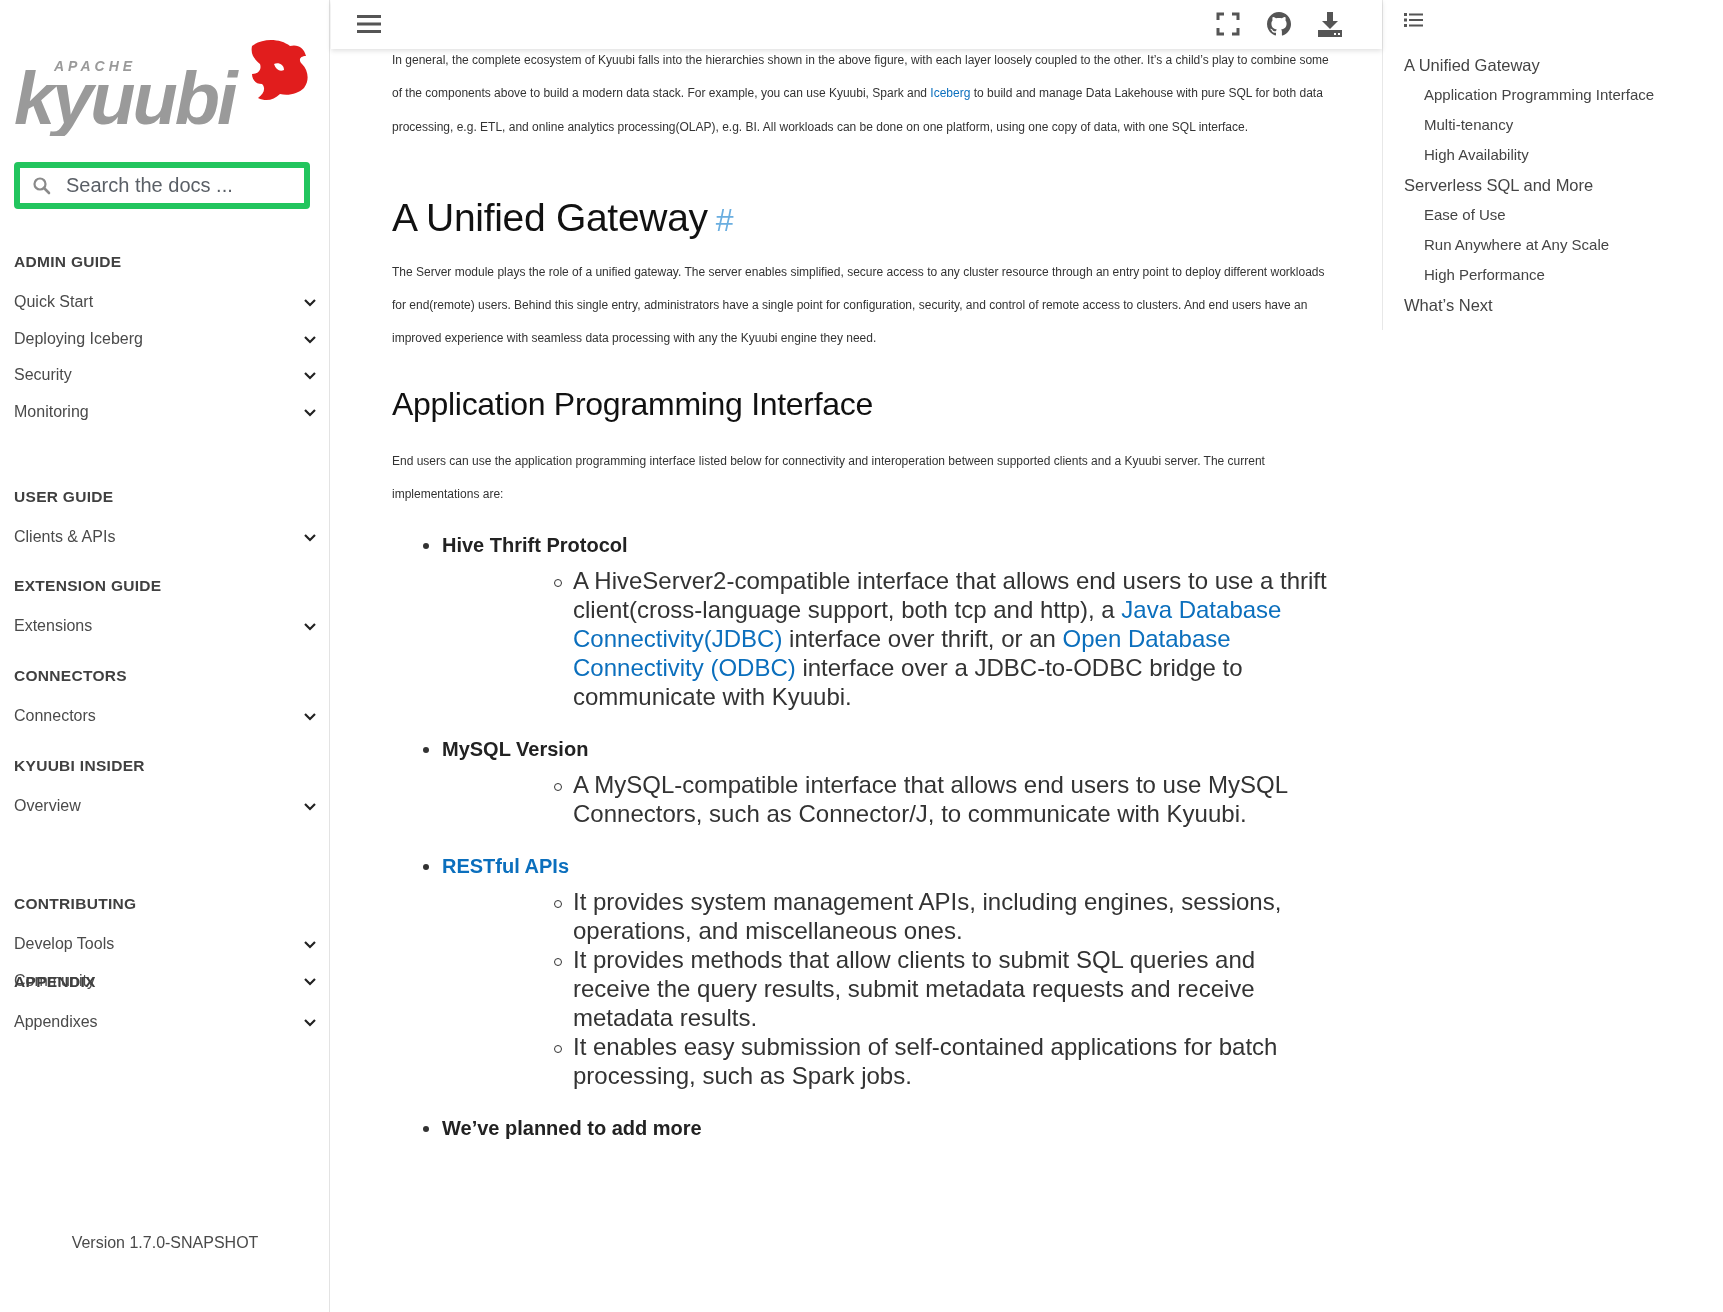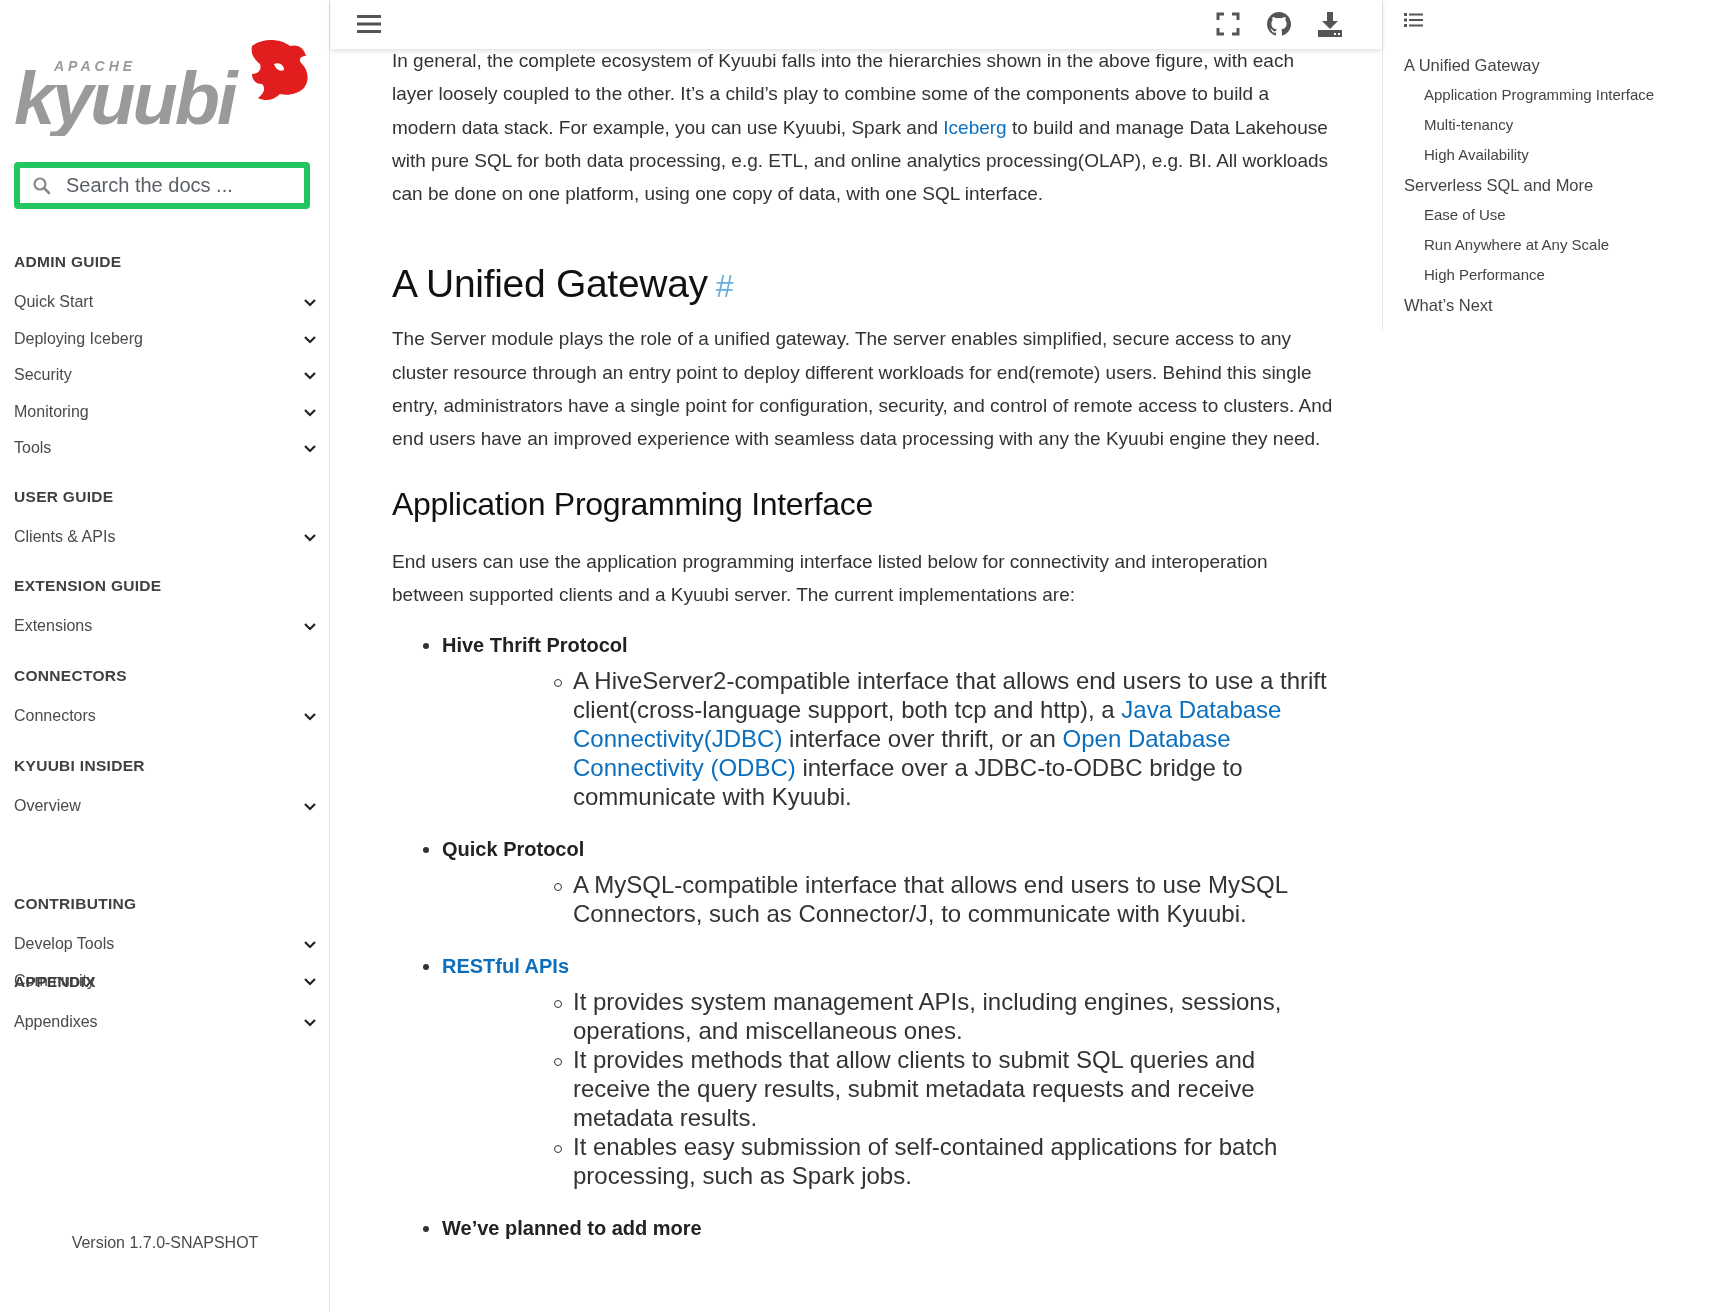--- a/index.html
+++ b/index.html
@@ -19,21 +19,21 @@
   .nav-item { display: flex; justify-content: space-between; align-items: center; height: 36.5px; font-size: 16px; color: #4a4a4a; cursor: pointer; }
   .nav-item .chev { width: 16px; height: 16px; margin-right: 0px; }
   #version { position: absolute; left: 0; width: 330px; top: 1234px; text-align: center; font-size: 16px; color: #4a4a4a; }
 
   
   #header { position: absolute; left: 331px; top: 0; width: 1051px; height: 49px; background: #fff; box-shadow: 0 2px 5px rgba(0,0,0,0.12); z-index: 5; }
   #header .hicon { position: absolute; top: 10px; width: 28px; height: 28px; cursor: pointer; }
 
   
   #main { position: absolute; left: 392px; top: 44px; width: 945px; }
-  .p { font-size: 19px; line-height: 33.3px; color: #333; }
+  .p { font-size: 12px; line-height: 33.3px; color: #333; }
   .p a, .link { color: #0b6fbd; }
   h1 { font-size: 39px; font-weight: normal; color: #111; margin-top: 52px; margin-bottom: 16px; letter-spacing: -0.3px; }
   h1 .anchor { color: #6aaee0; font-size: 32px; margin-left: 8px; }
   h2 { font-size: 32px; font-weight: normal; color: #111; margin-top: 30px; margin-bottom: 22px; letter-spacing: -0.3px; }
   ul.l1 { list-style: none; margin-top: 18px; }
   ul.l1 > li { position: relative; padding-left: 50px; margin-bottom: 22px; }
   ul.l1 > li::before { content: ""; position: absolute; left: 31px; top: 14px; width: 6px; height: 6px; background: #333; border-radius: 50%; }
   .li-title { font-size: 20px; font-weight: bold; color: #222; line-height: 33px; }
   .li-title.link { color: #0b6fbd; }
   ul.l2 { list-style: none; margin-top: 4px; }
@@ -90,26 +90,20 @@
         <svg class="chev" viewBox="0 0 16 16">
           <path d="M3 6 L8 11 L13 6" fill="none" stroke="#222" stroke-width="2.2"></path>
         </svg>
       </div>
     <div class="nav-item">
         <span>Monitoring</span>
         <svg class="chev" viewBox="0 0 16 16">
           <path d="M3 6 L8 11 L13 6" fill="none" stroke="#222" stroke-width="2.2"></path>
         </svg>
       </div>
-    <div class="nav-item">
-        <span>Tools</span>
-        <svg class="chev" viewBox="0 0 16 16">
-          <path d="M3 6 L8 11 L13 6" fill="none" stroke="#222" stroke-width="2.2"></path>
-        </svg>
-      </div>
   </div>
 
   <div class="nav-section" style="top:487px">
     <div class="nav-caption">USER GUIDE</div>
     <div style="height:12px"></div>
     <div class="nav-item">
         <span>Clients &amp; APIs</span>
         <svg class="chev" viewBox="0 0 16 16">
           <path d="M3 6 L8 11 L13 6" fill="none" stroke="#222" stroke-width="2.2"></path>
         </svg>
@@ -212,21 +206,21 @@
   <p class="p">End users can use the application programming interface listed below for connectivity and interoperation between supported clients and a Kyuubi server. The current implementations are:</p>
 
   <ul class="l1">
     <li>
       <div class="li-title">Hive Thrift Protocol</div>
       <ul class="l2">
         <li><span>A HiveServer2-compatible interface that allows end users to use a thrift client(cross-language support, both tcp and http), a </span><a class="link" href="#">Java Database Connectivity(JDBC)</a><span> interface over thrift, or an </span><a class="link" href="#">Open Database Connectivity (ODBC)</a><span> interface over a JDBC-to-ODBC bridge to communicate with Kyuubi.</span></li>
       </ul>
     </li>
     <li>
-      <div class="li-title">Quick Protocol</div>
+      <div class="li-title">MySQL Version</div>
       <ul class="l2">
         <li>A MySQL-compatible interface that allows end users to use MySQL Connectors, such as Connector/J, to communicate with Kyuubi.</li>
       </ul>
     </li>
     <li>
       <a href="#" class="li-title link" style="display:block">RESTful APIs</a>
       <ul class="l2">
         <li>It provides system management APIs, including engines, sessions, operations, and miscellaneous ones.</li>
         <li>It provides methods that allow clients to submit SQL queries and receive the query results, submit metadata requests and receive metadata results.</li>
         <li>It enables easy submission of self-contained applications for batch processing, such as Spark jobs.</li>

